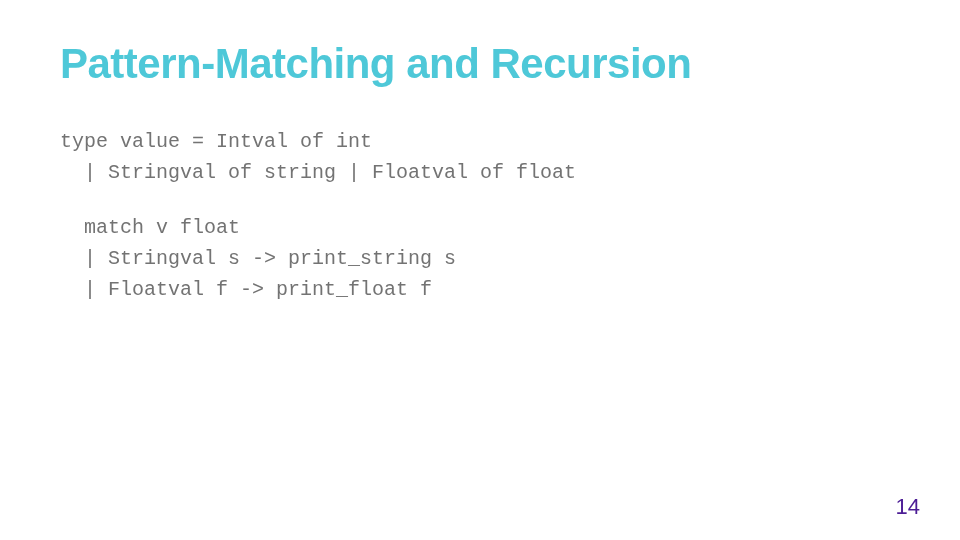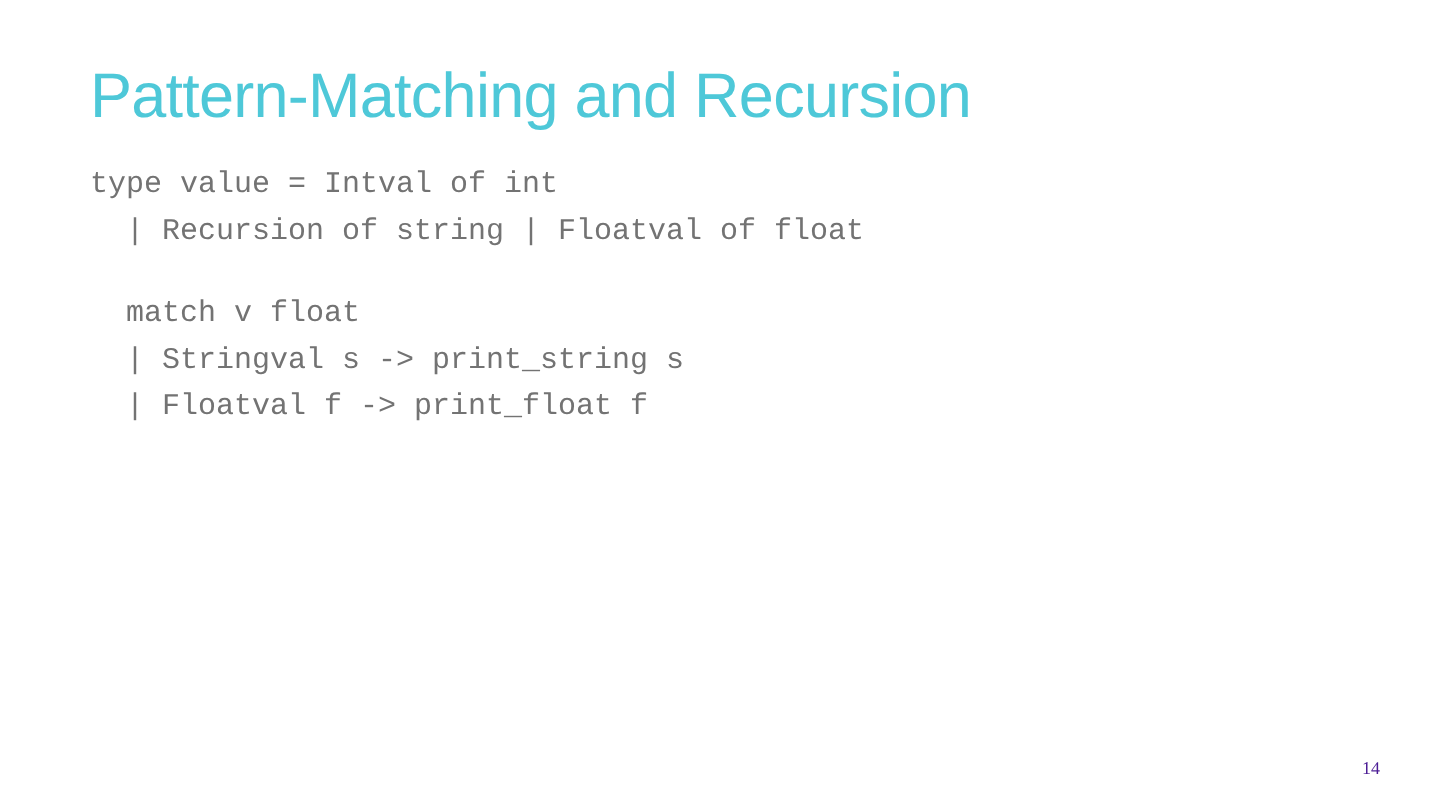--- a/index.html
+++ b/index.html
@@ -21,23 +21,23 @@
       height: 540px;
       background: #ffffff;
       padding: 40px 60px 30px 60px;
       display: flex;
       flex-direction: column;
       position: relative;
     }
 
     .slide-title {
       font-size: 42px;
-      font-weight: 400;
+      font-weight: 700;
       color: #4ec8d8;
-      margin-bottom: 20px;
+      margin-bottom: 38px;
       letter-spacing: -0.5px;
     }
 
     .code-block {
       font-family: 'Courier New', Courier, monospace;
       font-size: 20px;
       color: #737373;
       line-height: 1.55;
     }
 
@@ -47,35 +47,35 @@
 
     .code-line {
       display: block;
       white-space: pre;
     }
 
     .slide-number {
       position: absolute;
       bottom: 20px;
       right: 40px;
-      font-size: 12px;
+      font-size: 22px;
       color: #4c1d95;
-      font-family: Liberation Serif, serif;
+      font-family: Liberation Sans, sans-serif;
     }
   </style>
 </head>
 <body>
 
 <div class="slide">
   <h1 class="slide-title">Pattern-Matching and Recursion</h1>
 
   <div class="code-block">
     <div class="code-section">
       <span class="code-line">type value = Intval of int</span>
-      <span class="code-line">  | Recursion of string | Floatval of float</span>
+      <span class="code-line">  | Stringval of string | Floatval of float</span>
     </div>
 
     <div class="code-section">
       <span class="code-line">  match v float</span>
       <span class="code-line">  | Stringval s -&gt; print_string s</span>
       <span class="code-line">  | Floatval f -&gt; print_float f</span>
     </div>
   </div>
 
   <div class="slide-number">14</div>

